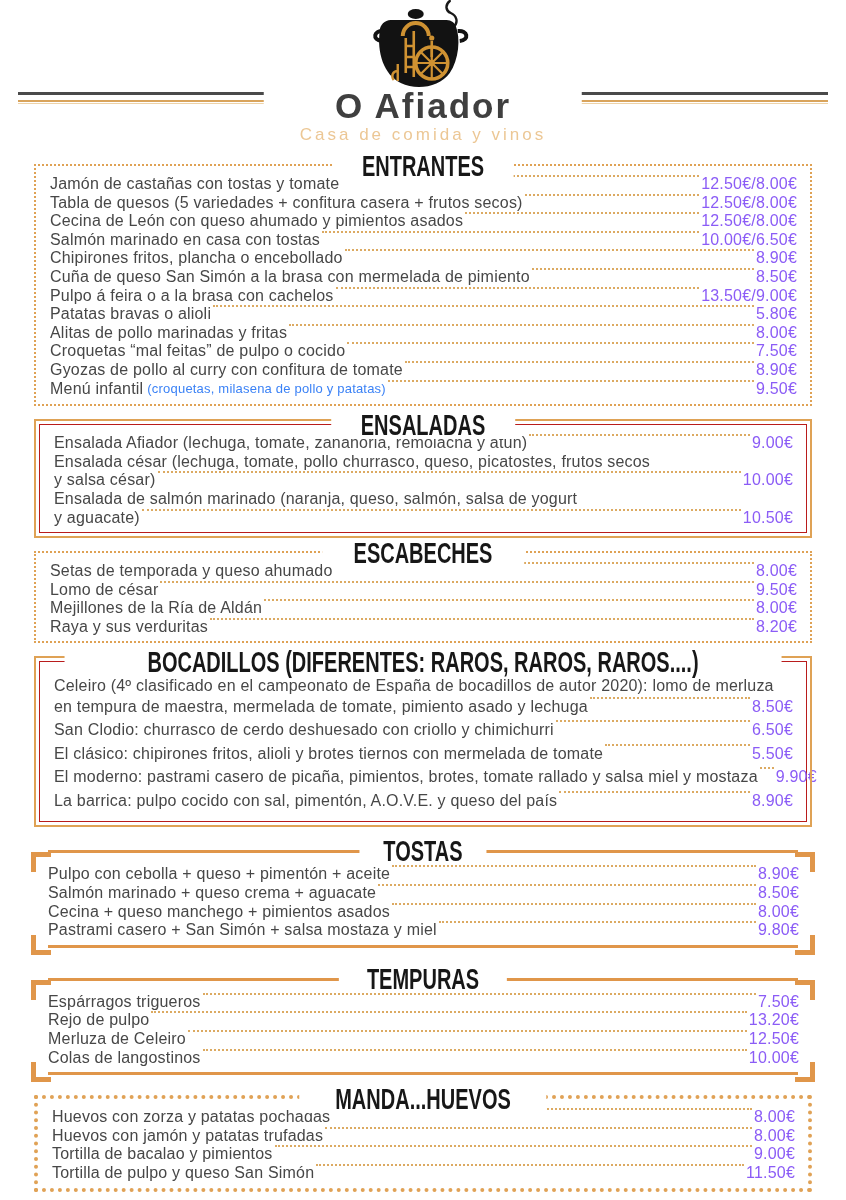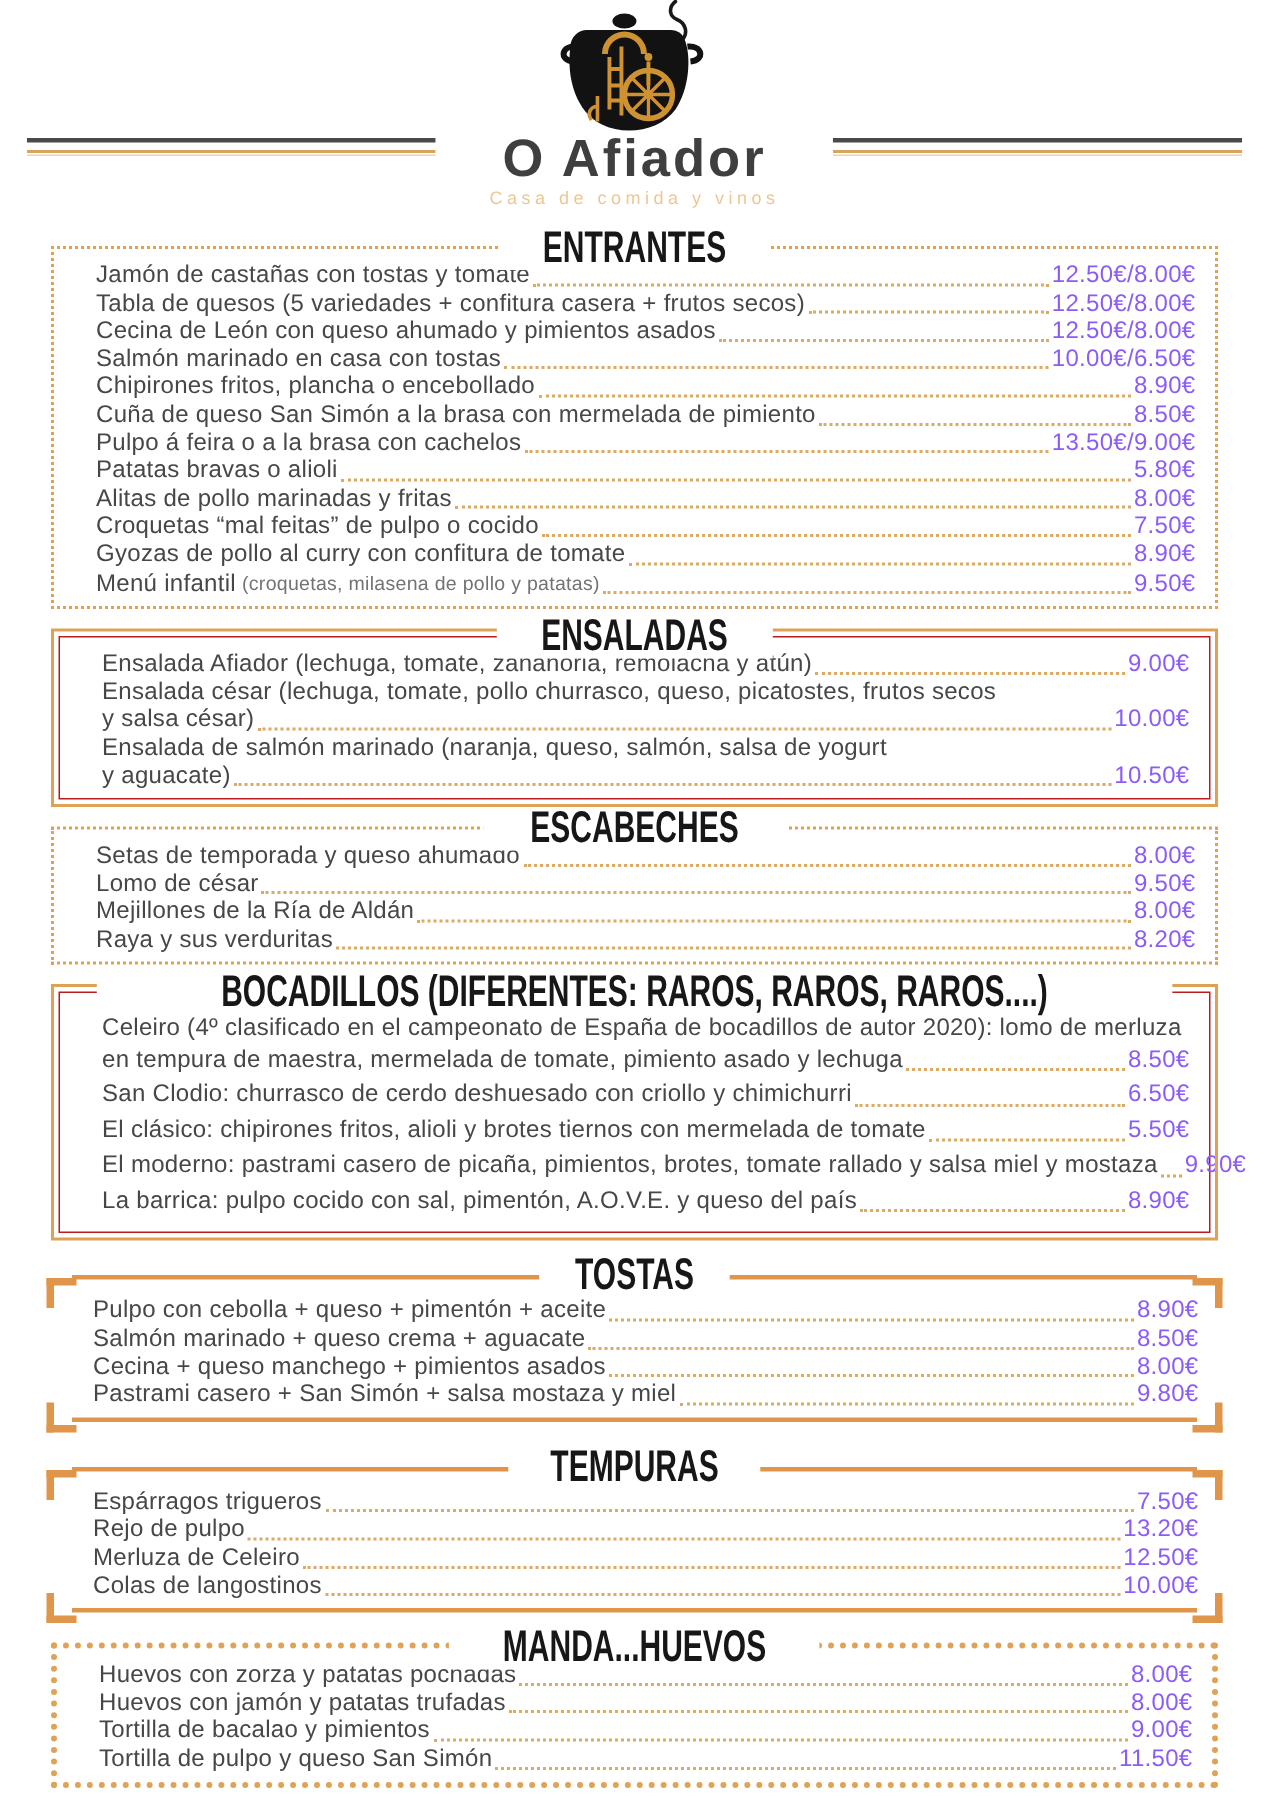--- a/index.html
+++ b/index.html
@@ -44,21 +44,21 @@
   .brand-logo { display: block; margin: 0 auto; }
   .brand-name {
     font-size: 35px;
     font-weight: 700;
     color: #3f3f3f;
     letter-spacing: 2px;
     line-height: 36px;
     margin-top: -4px;
   }
   .brand-tagline {
-    font-size: 12px;
+    font-size: 17px;
     color: #ecc795;
     letter-spacing: 3px;
     margin-top: 1px;
   }
 
   
   main { padding: 0 34px; }
 
   .menu-section {
     position: relative;
@@ -127,23 +127,23 @@
   .corner.bl { left: -3px;  bottom: -5px; border-left: 5px solid #e0964a; border-bottom: 5px solid #e0964a; }
   .corner.br { right: -3px; bottom: -5px; border-right: 5px solid #e0964a; border-bottom: 5px solid #e0964a; }
 
   
   .items {
     color: #474747;
     font-size: 16px;
     line-height: 18.6px;
     letter-spacing: 0.2px;
   }
-  .item-row { display: flex; align-items: flex-end; margin-left: 14px; }
+  .item-row { display: flex; align-items: flex-start; }
   .item-name { white-space: nowrap; }
-  .item-note { font-size: 13px; color: #737373; white-space: nowrap; padding-left: 4px; padding-bottom: 1px; }
+  .item-note { font-size: 13px; color: #3b82f6; white-space: nowrap; padding-left: 4px; padding-bottom: 1px; }
   .leader {
     flex: 1 1 auto;
     min-width: 14px;
     border-bottom: 2px dotted #dcaa62;
     margin: 0 2px 3px 2px;
   }
   .price { color: #8b5cf6; white-space: nowrap; }
 
   .roomy .items { line-height: 20.5px; }
   .roomy .menu-item { margin-bottom: 3px; }

